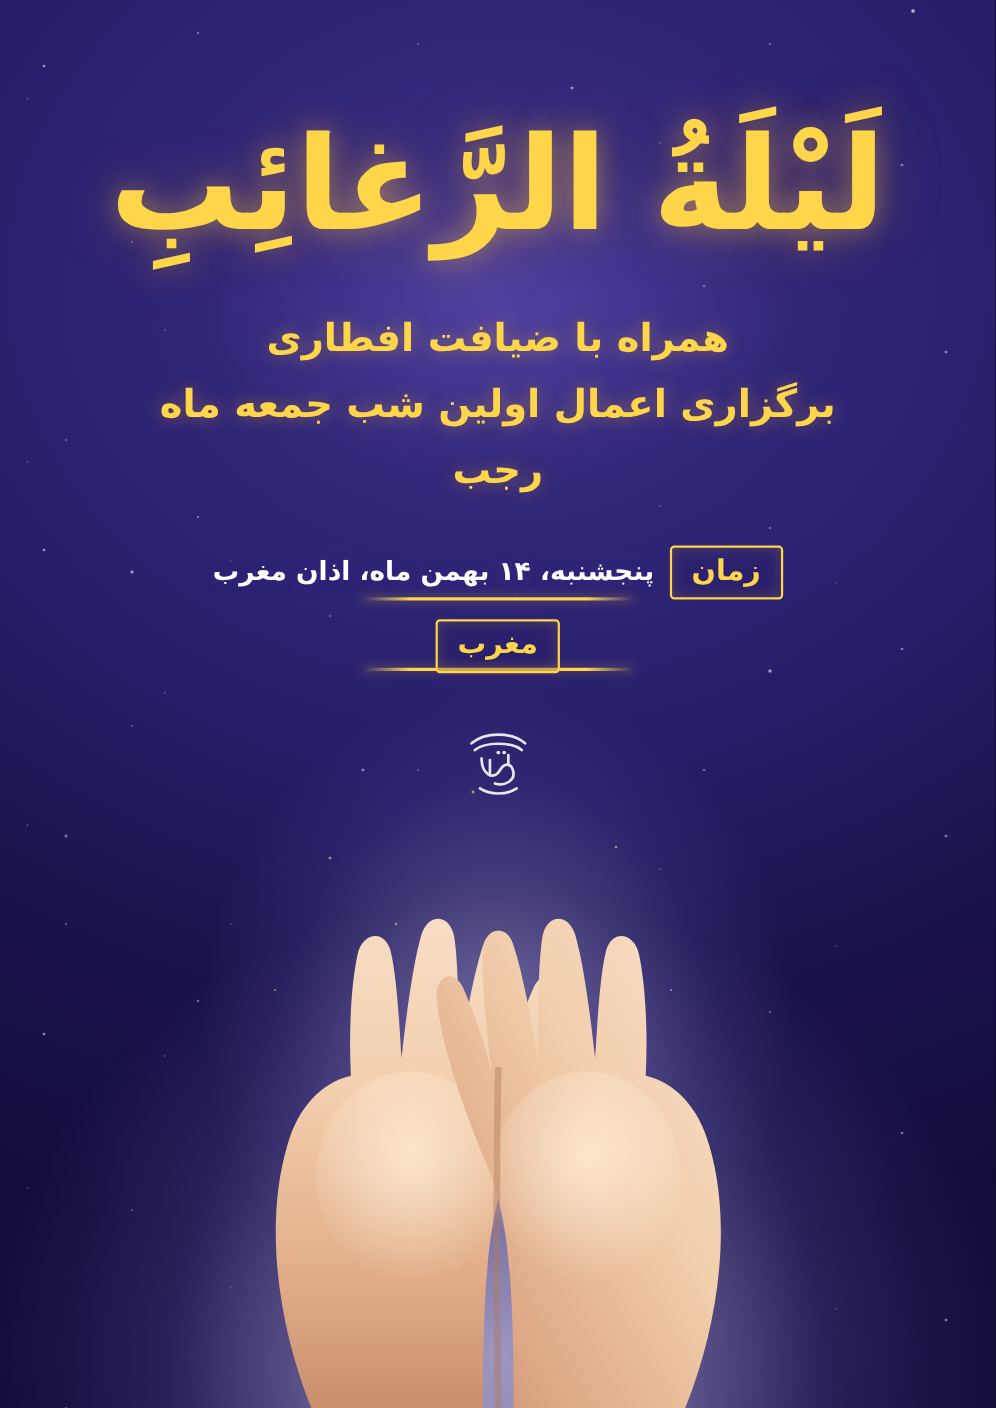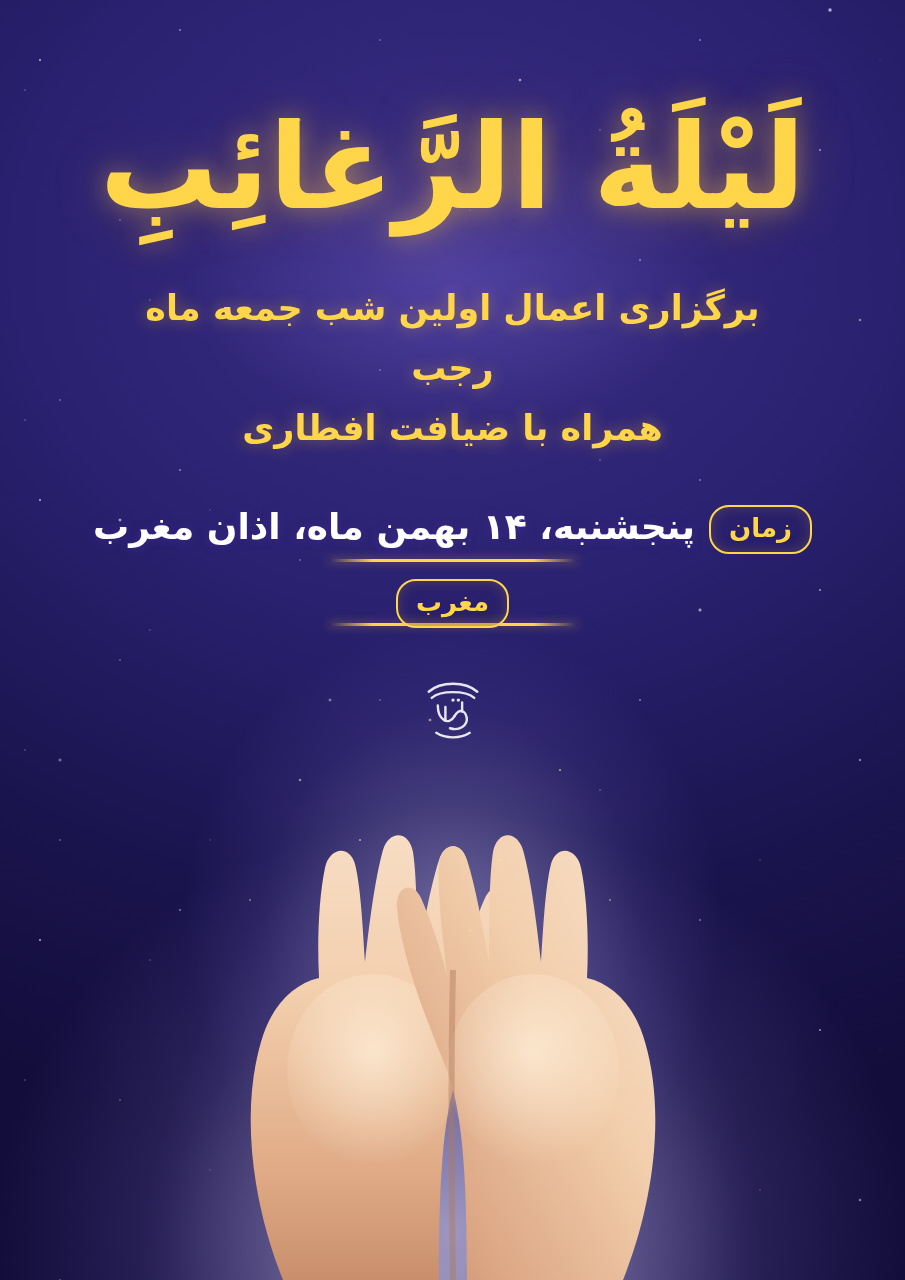--- a/index.html
+++ b/index.html
@@ -135,32 +135,32 @@
     justify-content: center;
     direction: rtl;
     gap: 14px;
   }
   .info-key-wrap {
     position: relative;
     display: inline-block;
   }
   .info-key {
     border: 2px solid #ffd64a;
-    border-radius: 20px;
+    border-radius: 4px;
     color: #ffd64a;
     font-size: 26px;
     font-weight: bold;
     padding: 6px 18px 9px 18px;
     line-height: 1.1;
     background: rgba(40,28,96,0.25);
     box-shadow: 0 0 14px rgba(255,200,60,0.18) inset;
   }
   .info-val {
     color: #ffffff;
-    font-size: 36px;
+    font-size: 24px;
     font-weight: bold;
     line-height: 1.35;
     text-shadow: 0 1px 10px rgba(60,40,140,0.9);
     padding-bottom: 2px;
   }
   .underline {
     width: 250px;
     height: 3px;
     margin: 6px auto 0 auto;
     border-radius: 3px;
@@ -220,22 +220,22 @@
   <div class="stars"></div>
   <div class="stars2"></div>
   <div class="stars3"></div>
   <div class="beam"></div>
 
   <div class="content">
 
     <h1 class="title">لَيْلَةُ الرَّغائِبِ</h1>
 
     <div class="subtitle">
+      <span class="line">همراه با ضیافت افطاری</span>
       <span class="line">برگزاری اعمال اولین شب جمعه ماه رجب</span>
-      <span class="line">همراه با ضیافت افطاری</span>
     </div>
 
     <div class="info-block">
 
       <div>
         <div class="info-row">
           <span class="info-key-wrap">
             <span class="info-key">زمان</span>
           </span>
           <span class="info-val">پنجشنبه، ۱۴ بهمن ماه، اذان مغرب</span>

